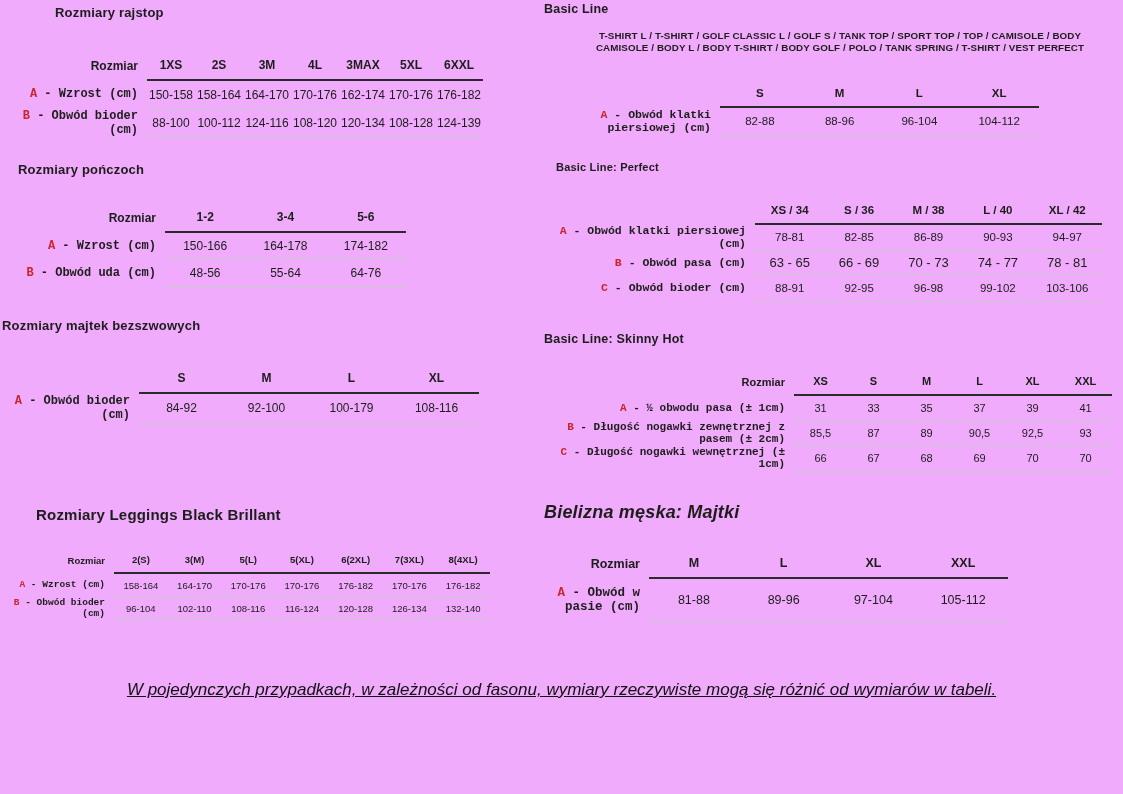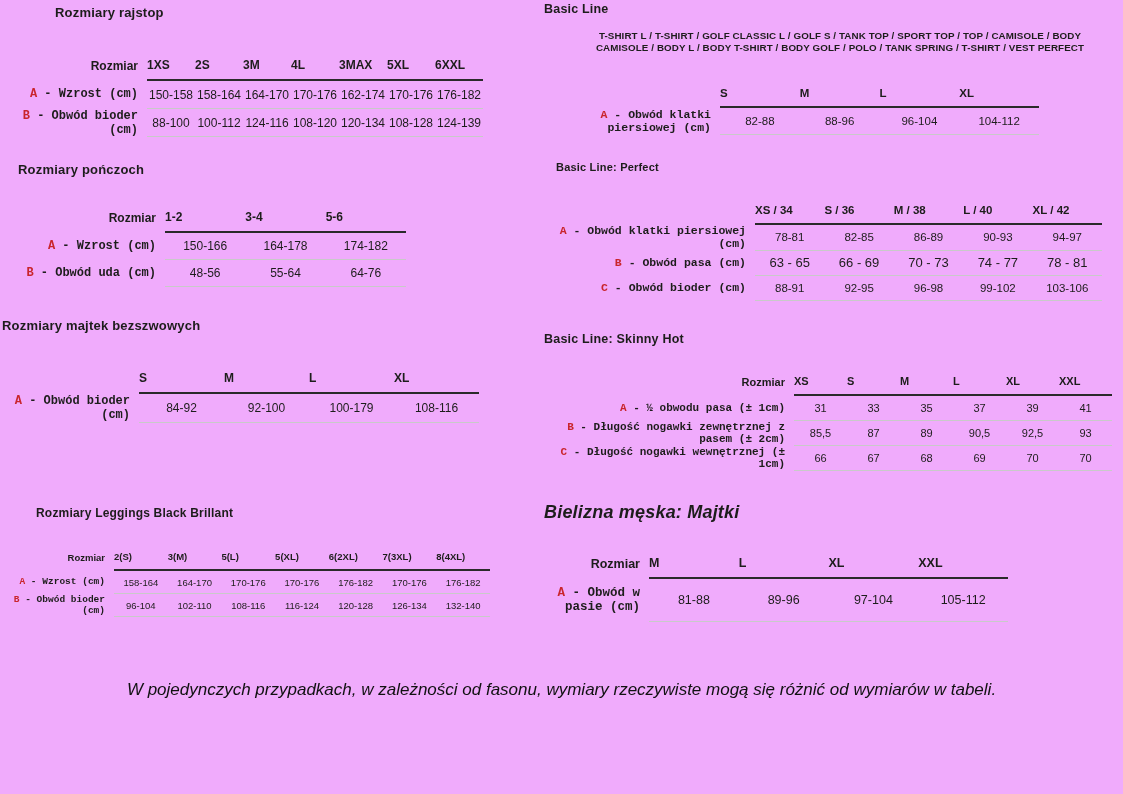--- a/index.html
+++ b/index.html
@@ -17,21 +17,21 @@
     margin: 0;
     font-size: 13px;
     font-weight: bold;
     letter-spacing: 0.2px;
     color: #1d1d1b;
   }
   table { border-collapse: collapse; table-layout: fixed; }
   th, td { padding: 0; }
   thead th {
     font-weight: bold;
-    text-align: left;
+    text-align: center;
     vertical-align: bottom;
     padding-bottom: 7px;
     border-bottom: 2px solid #2a2a2a;
     font-size: 12px;
   }
   thead th.corner {
     text-align: right;
     padding-right: 9px;
     border-bottom: none;
   }
@@ -53,21 +53,21 @@
   }
   .ltr { color: #c9252c; font-weight: bold; }
 
   
   #sec-rajstop      { left: 8px;   top: 5px;   width: 478px; }
   #sec-rajstop h2   { margin-left: 47px; }
   #sec-ponczoch     { left: 8px;   top: 162px; width: 400px; }
   #sec-ponczoch h2  { margin-left: 10px; }
   #sec-majtek       { left: 2px;   top: 318px; width: 478px; }
   #sec-leggings     { left: 2px;   top: 506px; width: 490px; }
-  #sec-leggings h2  { font-size: 12px; padding-left: 34px; }
+  #sec-leggings h2  { font-size: 15px; padding-left: 34px; }
   #sec-basic-line   { left: 544px; top: 2px;   width: 564px; }
   #sec-basic-line h2{ font-size: 12.5px; }
   #sec-perfect      { left: 556px; top: 161px; width: 548px; }
   #sec-perfect h2   { font-size: 11px; }
   #sec-skinny       { left: 544px; top: 332px; width: 570px; }
   #sec-skinny h2    { font-size: 12.5px; }
   #sec-bielizna     { left: 544px; top: 502px; width: 466px; }
   #sec-bielizna h2  { font-size: 18px; font-style: italic; }
 
   .subtitle {
@@ -127,20 +127,21 @@
     position: absolute;
     left: 0;
     top: 680px;
     width: 100%;
     text-align: center;
     font-size: 17px;
     font-style: italic;
     font-weight: 500;
     color: #111111;
     margin: 0;
+    text-decoration: underline;
   }
 </style>
 </head>
 <body>
 
 <div class="page">
 
   <section class="sec" id="sec-rajstop">
     <h2>Rozmiary rajstop</h2>
     <table class="t-rajstop">

